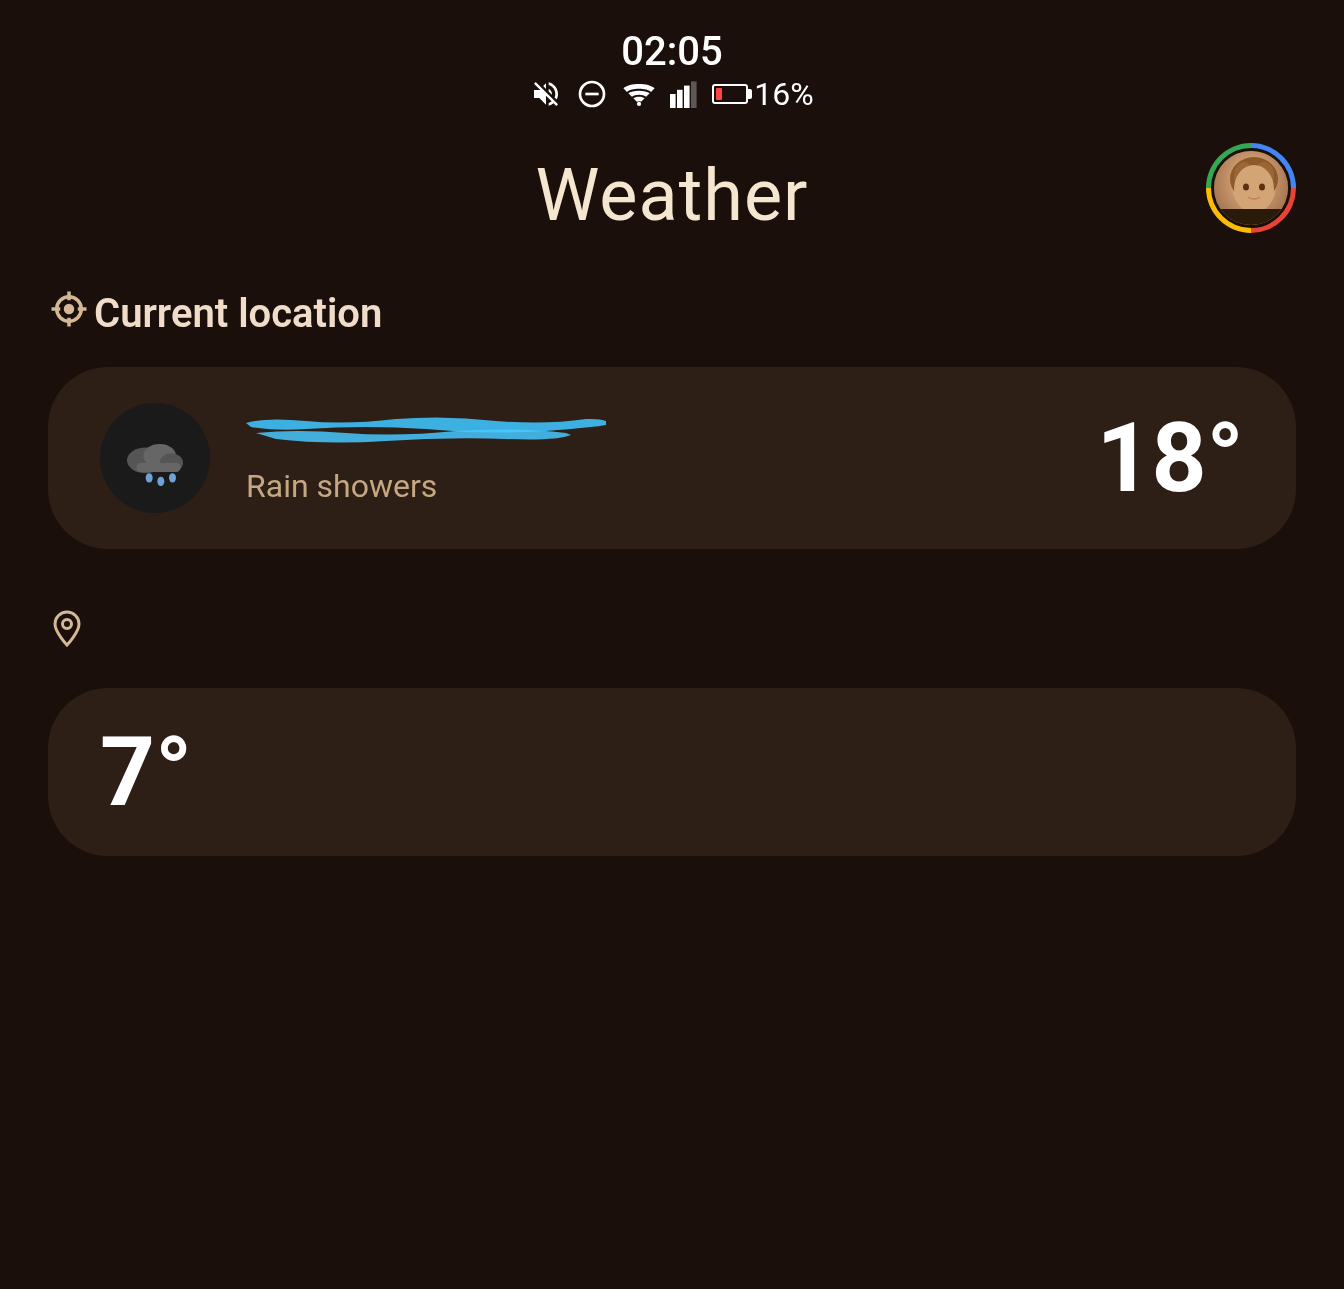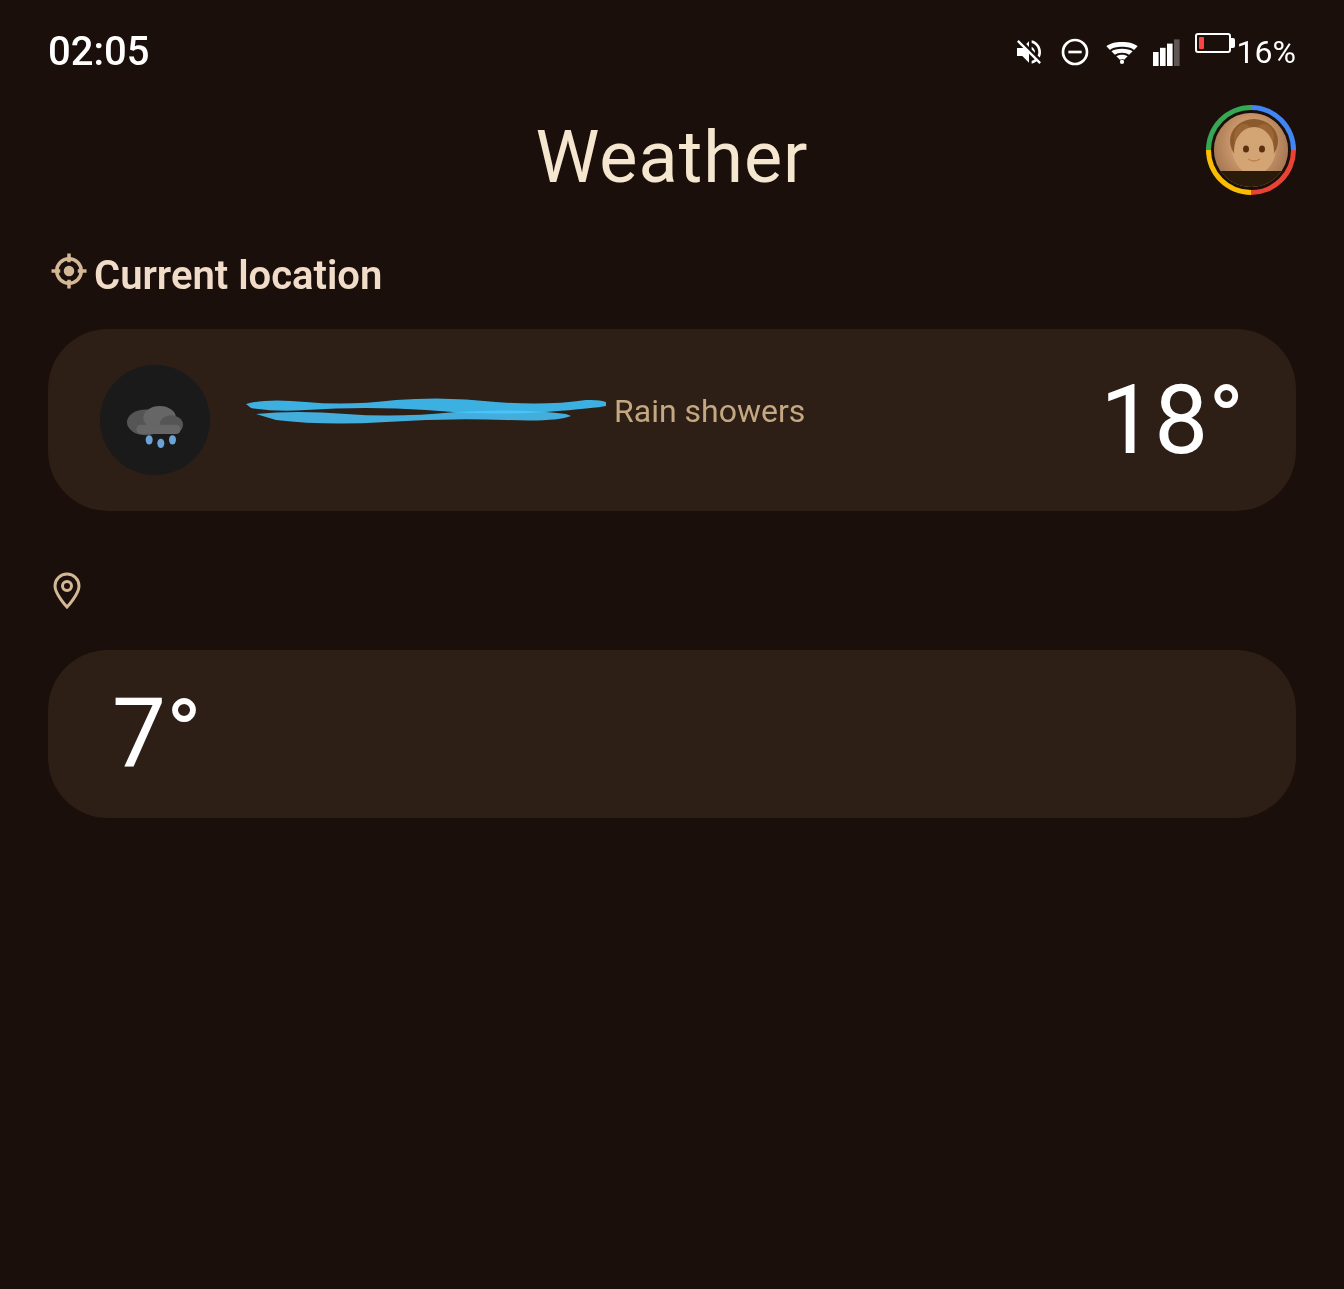--- a/index.html
+++ b/index.html
@@ -17,20 +17,21 @@
       overflow: hidden;
       position: relative;
     }
 
     
     .status-bar {
       display: flex;
       justify-content: space-between;
       align-items: center;
       padding: 28px 48px 10px;
+      flex-direction: column;
     }
 
     .status-time {
       font-size: 40px;
       font-weight: 500;
       color: #ffffff;
     }
 
     .status-icons {
       display: flex;
@@ -40,20 +41,21 @@
 
     .status-icon {
       color: #ffffff;
       font-size: 30px;
       display: flex;
       align-items: center;
     }
 
     .battery-container {
       display: flex;
+      align-items: center;
       gap: 6px;
     }
 
     .battery-icon {
       width: 36px;
       height: 20px;
       border: 2px solid #ffffff;
       border-radius: 3px;
       position: relative;
       display: flex;
@@ -194,35 +196,34 @@
       flex-shrink: 0;
     }
 
     .weather-icon-svg {
       width: 70px;
       height: 70px;
     }
 
     .location-info {
       display: flex;
-      gap: 8px;
+      flex-direction: column;
     }
 
     .weather-condition {
       font-size: 32px;
       color: #c4a882;
       font-weight: 400;
     }
 
     .temperature {
       font-size: 96px;
-      font-weight: 400;
+      font-weight: 700;
       color: #ffffff;
       line-height: 1;
-      margin-left: 12px;
     }
 
     
     .location-name {
       font-size: 38px;
       font-weight: 600;
       color: #f0dcc8;
     }
 
     

